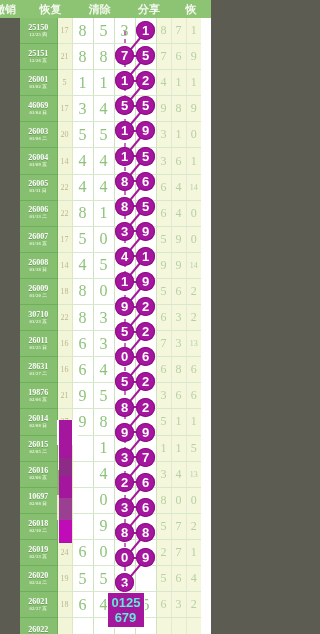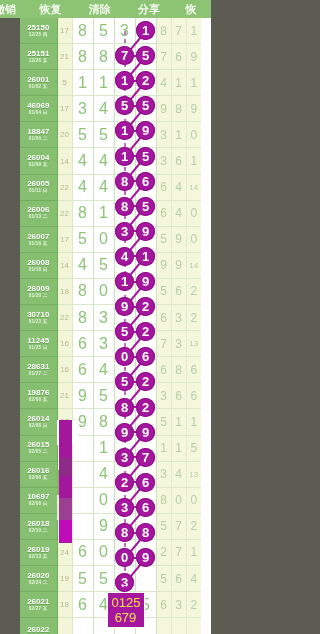--- a/index.html
+++ b/index.html
@@ -26,20 +26,21 @@
   .tb-1{margin-left:8px;width:40px;}
   .tb-2{margin-left:10px;width:40px;}
   .tb-3{margin-left:10px;width:40px;}
   .tb-4{margin-left:8px;width:26px;overflow:hidden;}
 
   
   .grid-wrap{
     position:absolute;left:20px;top:18px;width:210px;height:616px;
     background:#ffffff;
     overflow:hidden;
+    font-family:Liberation Serif, serif;
   }
   .table{
     width:181px;border-collapse:collapse;table-layout:fixed;
   }
   .table td{
     padding:0;margin:0;
     border-right:1px solid #cfe3c0;
     border-bottom:1px solid #d8e8cb;
     height:25.1px;
     text-align:center;vertical-align:middle;
@@ -127,22 +128,22 @@
 
   
   .tip{
     position:absolute;background:#a5169f;color:#ffffff;
     font-size:11px;font-weight:bold;
     border:1px solid #ffffff;
     padding:1px 4px;white-space:nowrap;
     line-height:13px;
   }
   .tip-bottom{
-    position:absolute;background:#a5169f;color:#fde047;
-    font-size:13px;font-weight:normal;
+    position:absolute;background:#a5169f;color:#5eead4;
+    font-size:13px;font-weight:bold;
     border:1px solid #ffffff;
     text-align:center;line-height:15px;
     padding:2px 4px;
   }
   .tip-stem{position:absolute;width:2px;background:#a5169f;}
 
   
   .rail-l{position:absolute;left:0;top:18px;width:20px;height:616px;background:#5c5c52;}
   .rail-r{position:absolute;left:201px;top:18px;width:10px;height:616px;background:#5c5c52;}
 </style>
@@ -227,21 +228,21 @@
             <td class="num">3</td>
             <td class="num">4</td>
             <td class="num"></td>
             <td class="num"></td>
             <td class="tail">9</td>
             <td class="tail">8</td>
             <td class="tail last">9</td>
           </tr>
           <tr>
             <td class="lbl">
-              <span class="iss">18847</span>
+              <span class="iss">26003</span>
               <span class="dt">01/06 二</span>
             </td>
             <td class="cnt">20</td>
             <td class="num">5</td>
             <td class="num">5</td>
             <td class="num"></td>
             <td class="num"></td>
             <td class="tail">3</td>
             <td class="tail">1</td>
             <td class="tail last">0</td>
@@ -339,21 +340,21 @@
             <td class="num">8</td>
             <td class="num">3</td>
             <td class="num"></td>
             <td class="num"></td>
             <td class="tail">6</td>
             <td class="tail">3</td>
             <td class="tail last">2</td>
           </tr>
           <tr>
             <td class="lbl">
-              <span class="iss">11245</span>
+              <span class="iss">26011</span>
               <span class="dt">01/25 日</span>
             </td>
             <td class="cnt">16</td>
             <td class="num">6</td>
             <td class="num">3</td>
             <td class="num"></td>
             <td class="num"></td>
             <td class="tail">7</td>
             <td class="tail">3</td>
             <td class="tail small last">13</td>

